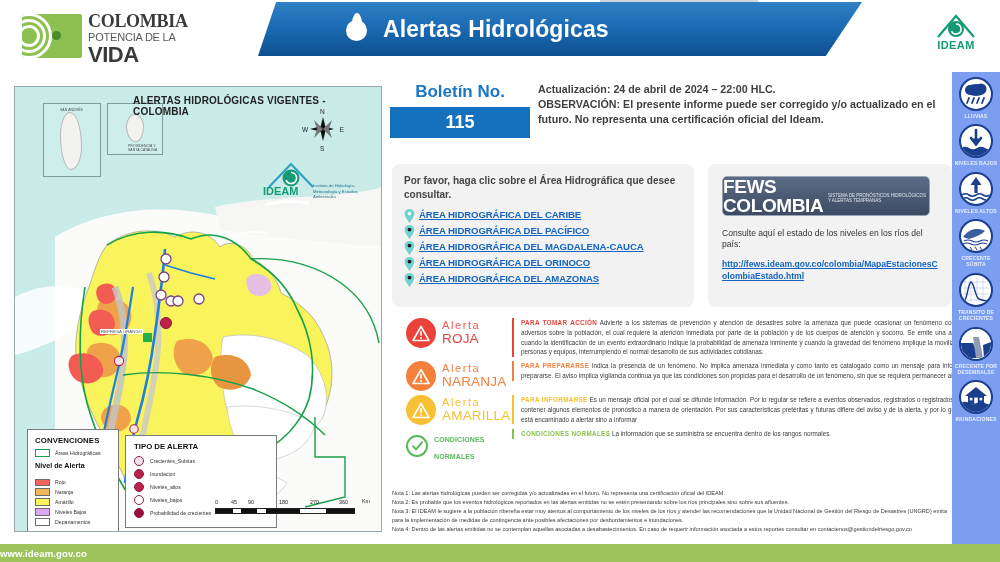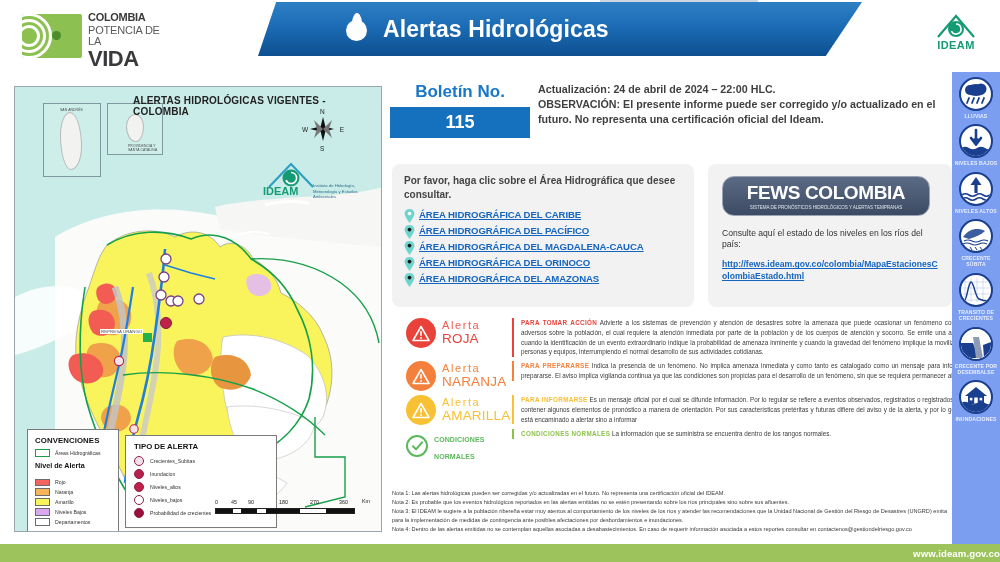--- a/index.html
+++ b/index.html
@@ -14,21 +14,21 @@
   .header { position:absolute; left:0; top:0; width:1000px; height:72px; background:#fff; }
 
   .gov-logo { position:absolute; left:22px; top:12px; width:150px; height:48px; }
   .gov-mark { position:absolute; left:0; top:2px; width:60px; height:44px; background:#8cc152; border-radius:2px; overflow:hidden; }
   .gov-mark .arc { position:absolute; border:3px solid #ffffff; border-radius:50%; }
   .gov-mark .a1 { width:46px; height:46px; left:-16px; top:-1px; }
   .gov-mark .a2 { width:34px; height:34px; left:-10px; top:5px; }
   .gov-mark .a3 { width:22px; height:22px; left:-4px; top:11px; }
   .gov-mark .dot { position:absolute; width:9px; height:9px; border-radius:50%; background:#4c8c2b; left:30px; top:17px; }
   .gov-text { position:absolute; left:66px; top:0px; line-height:1; }
-  .gov-text .l1 { font-size:11px; font-weight:bold; color:#3a3a3c; letter-spacing:-0.3px; }
+  .gov-text .l1 { font-size:18px; font-weight:bold; color:#3a3a3c; letter-spacing:-0.3px;font-family:Liberation Serif, serif; }
   .gov-text .l2 { font-size:11px; color:#5a5a5c; letter-spacing:-0.2px; margin-top:2px;}
   .gov-text .l3 { font-size:22px; font-weight:bold; color:#3a3a3c; letter-spacing:-0.5px; margin-top:1px; }
 
   .banner {
     position:absolute; left:258px; top:2px; width:604px; height:54px;
     background:linear-gradient(180deg,#2f7fc4 0%, #1b6cb5 45%, #0d4f8f 100%);
     clip-path: polygon(3% 0, 100% 0, 94% 100%, 0% 100%);
     display:flex; align-items:center;
   }
   .banner .drop { margin-left:88px; width:22px; height:30px; position:relative; }
@@ -103,21 +103,21 @@
   .upd { position:absolute; left:148px; top:2px; width:415px; font-size:10.7px; color:#3f3f3f; line-height:1.42; font-weight:600; }
 
   .card { position:absolute; background:#f2f2f2; border-radius:8px; }
   .card-links { left:2px; top:84px; width:302px; height:143px; padding:10px 10px 0 12px; }
   .card-links .intro { font-size:10px; font-weight:bold; color:#444; line-height:1.35; margin-bottom:7px; }
   .lnk { display:flex; align-items:flex-start; margin-bottom:1px; }
   .pin { width:11px; height:14px; flex:0 0 auto; margin-right:4px; margin-top:1px; }
   .lnk a { font-size:9.6px; font-weight:bold; color:#1565c0; text-decoration:underline; line-height:1.42; letter-spacing:-0.1px; }
 
   .card-fews { left:318px; top:84px; width:244px; height:143px; padding:12px 14px; }
-  .fews-logo { width:208px; height:40px; background:linear-gradient(180deg,#5c6b85,#3c4a63); border:1.5px solid #9aa3b5; border-radius:12px; display:flex; flex-direction:column; align-items:center; justify-content:center; }
+  .fews-logo { width:208px; height:40px; background:linear-gradient(180deg,#5c6b85,#3c4a63); border:1.5px solid #9aa3b5; border-radius:5px; display:flex; flex-direction:row; align-items:center; justify-content:center; }
   .fews-logo .f1 { color:#fff; font-size:19px; font-weight:bold; letter-spacing:-0.4px; line-height:1; }
   .fews-logo .f2 { color:#dfe3ec; font-size:4.6px; letter-spacing:-0.05px; margin-top:3px; }
   .fews-txt { font-size:8.6px; color:#333; line-height:1.3; margin-top:12px; }
   .fews-url { display:block; font-size:8.6px; font-weight:bold; color:#1565c0; text-decoration:underline; margin-top:9px; line-height:1.3; word-break:break-all; }
 
   
   .alerts { position:absolute; left:16px; top:238px; width:572px; }
   .arow { display:flex; align-items:flex-start; margin-bottom:4px; }
   .abadge { width:106px; flex:0 0 auto; display:flex; align-items:center; }
   .acirc { width:30px; height:30px; border-radius:50%; display:flex; align-items:center; justify-content:center; flex:0 0 auto; }
@@ -132,21 +132,21 @@
 
   .notes { position:absolute; left:2px; top:409px; width:560px; font-size:5.6px; color:#3a3a3a; line-height:1.62; }
 
   
   .rail { position:absolute; right:0; top:72px; width:48px; height:472px; background:#7b9ef0; }
   .rail-item { width:48px; padding-top:5px; text-align:center; }
   .rail-ic { width:34px; height:34px; border-radius:50%; background:#fff; border:2px solid #1a3f8f; margin:0 auto; position:relative; overflow:hidden; }
   .rail-lbl { font-size:5.1px; font-weight:bold; color:#e8eefc; letter-spacing:0.15px; line-height:1.25; margin-top:2px; }
 
   
-  .footer { position:absolute; left:0; bottom:0; width:1000px; height:18px; background:#9cc35c; display:flex; align-items:center; justify-content:flex-end; }
+  .footer { position:absolute; left:0; bottom:0; width:1000px; height:18px; background:#9cc35c; display:flex; align-items:center; justify-content:flex-start; }
   .footer span { color:#fff; font-size:9.6px; font-weight:bold; letter-spacing:0.1px; }
 </style>
 </head>
 <body>
 
 <div class="header">
 
   <div class="gov-logo">
     <div class="gov-mark">
       <span class="arc a1"></span>

